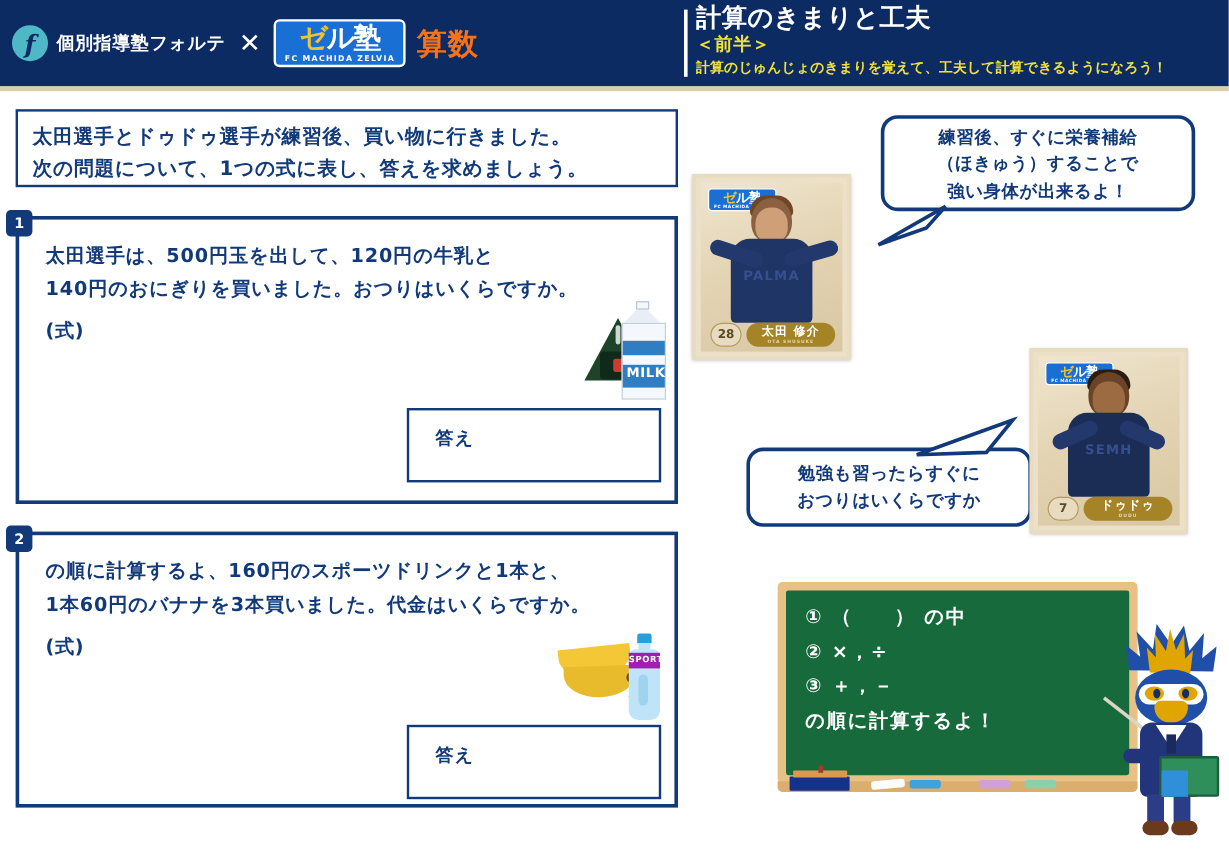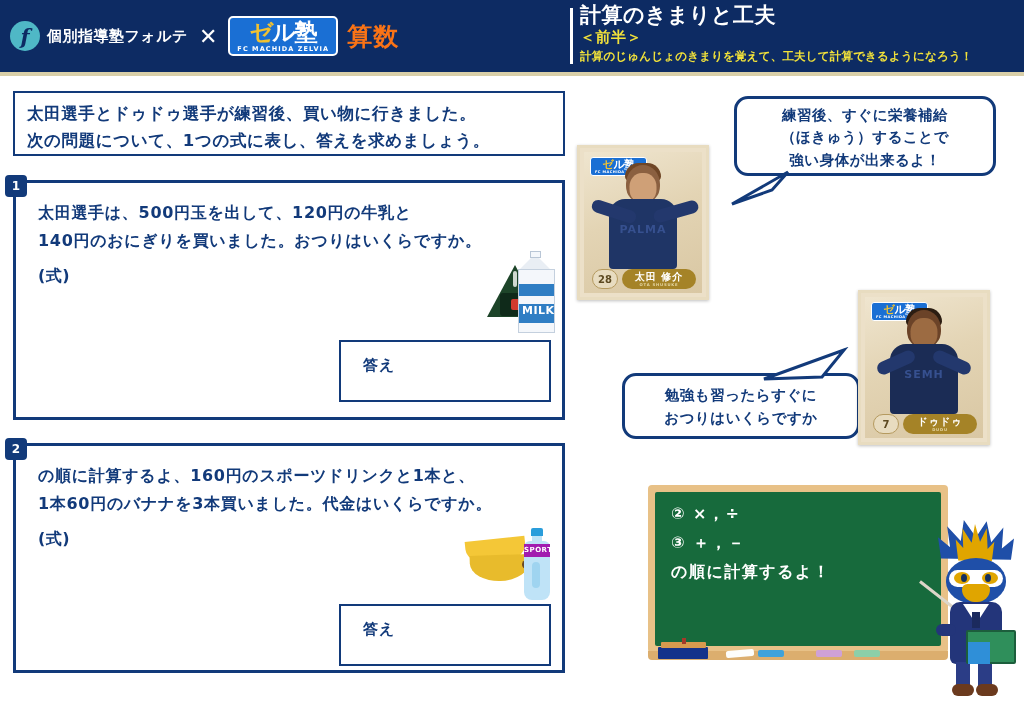--- a/index.html
+++ b/index.html
@@ -386,20 +386,21 @@
           <div class="jn">ドゥドゥ</div>
           <div class="en">DUDU</div>
         </div>
       </div>
     </div>
   </div>
 
   <div class="board-frame">
     <div class="board">
       <div class="board-content">
+        <div class="board-line">① （　　） の中</div>
         <div class="board-line">② ×，÷</div>
         <div class="board-line">③ ＋，－</div>
         <div class="board-line">の順に計算するよ！</div>
       </div>
     </div>
     <div class="tray"></div>
     <div class="eraser-b"></div>
     <div class="eraser-t"></div>
     <div class="eraser-k"></div>
     <div class="chalk" style="left:78px; width:28px; background:#fdfdfb; transform:rotate(-5deg);"></div>

